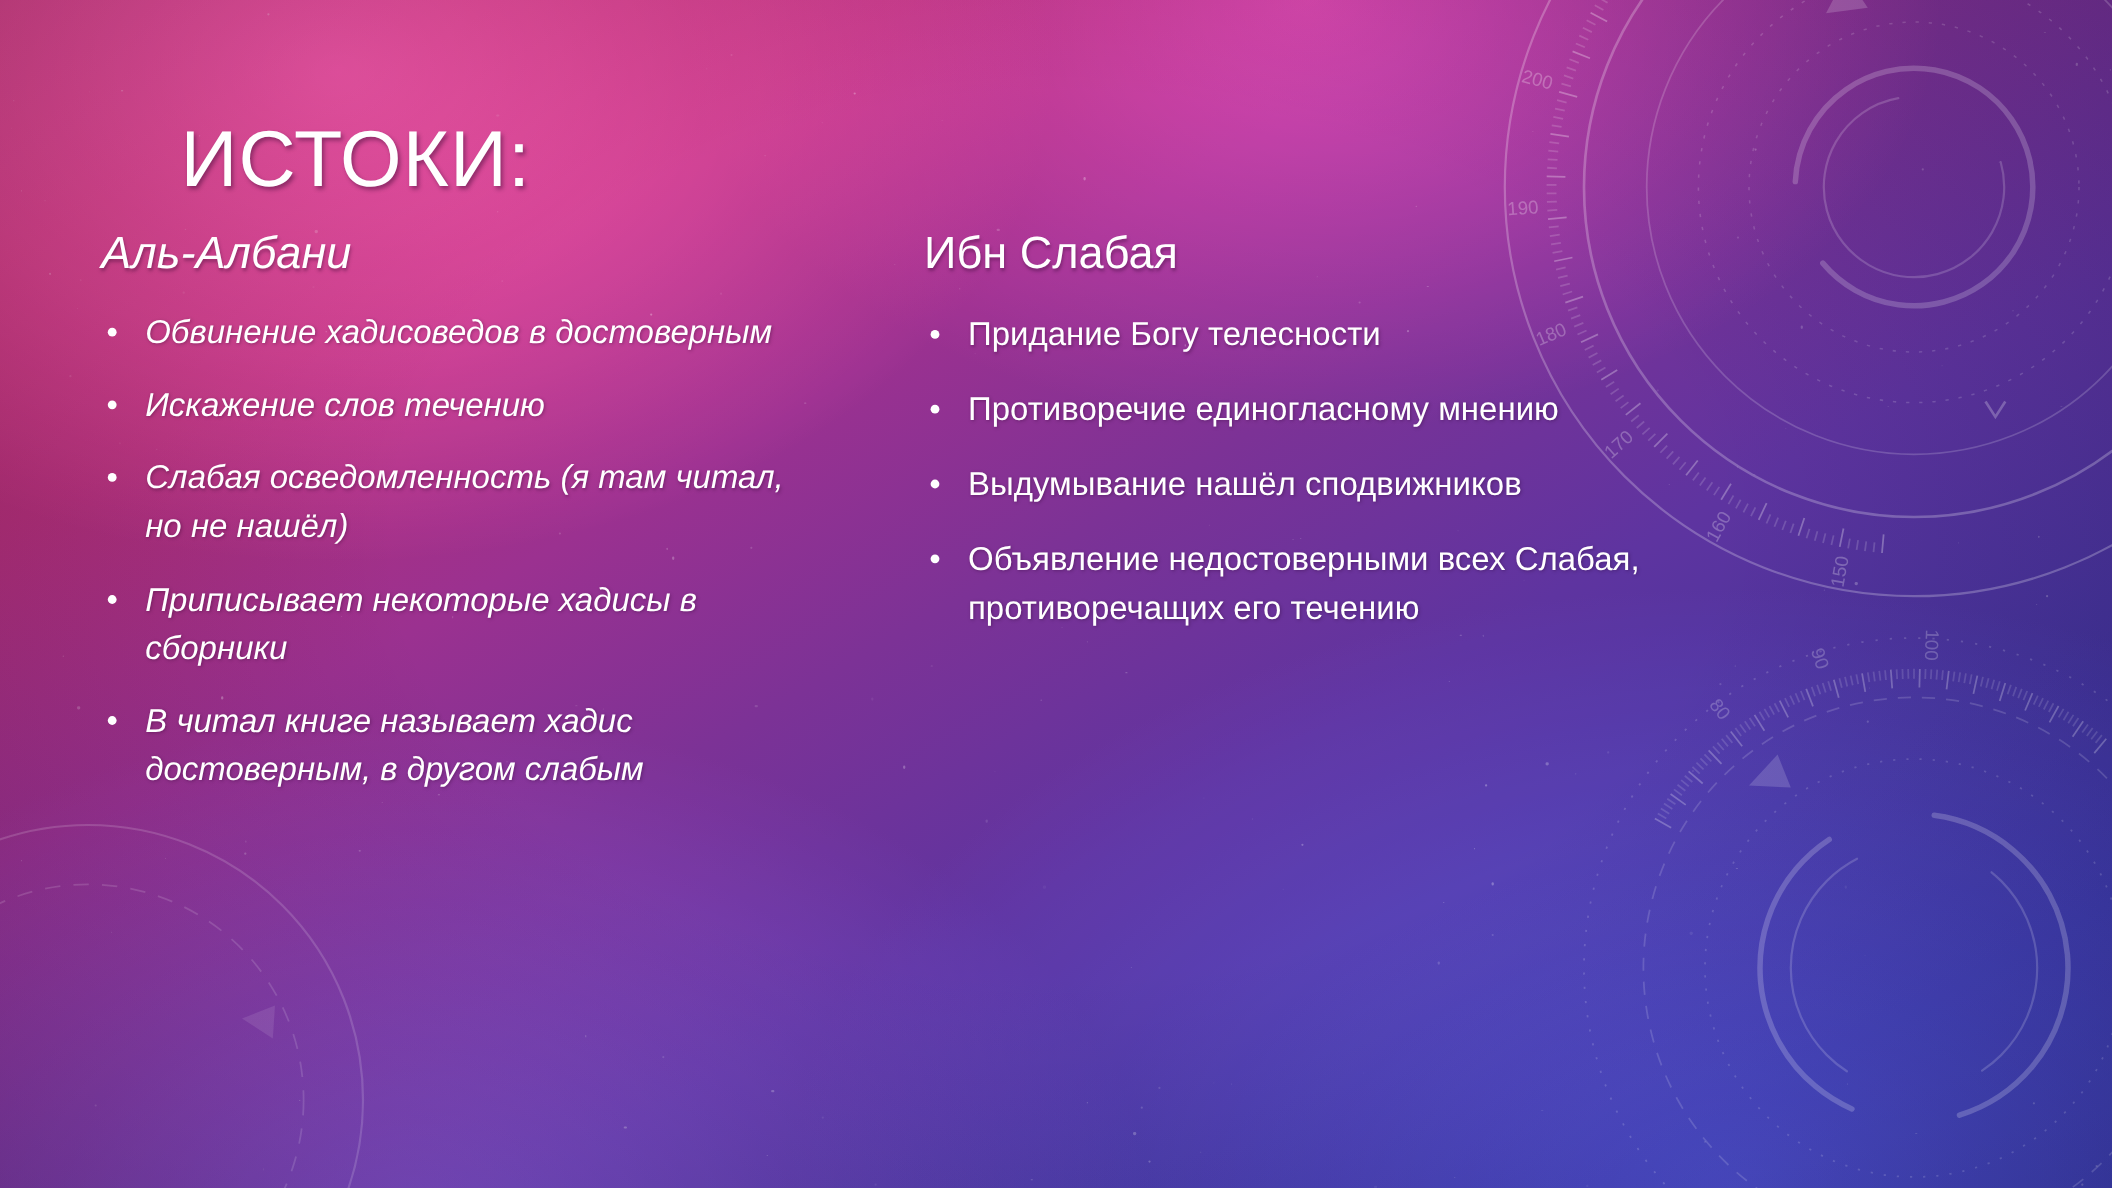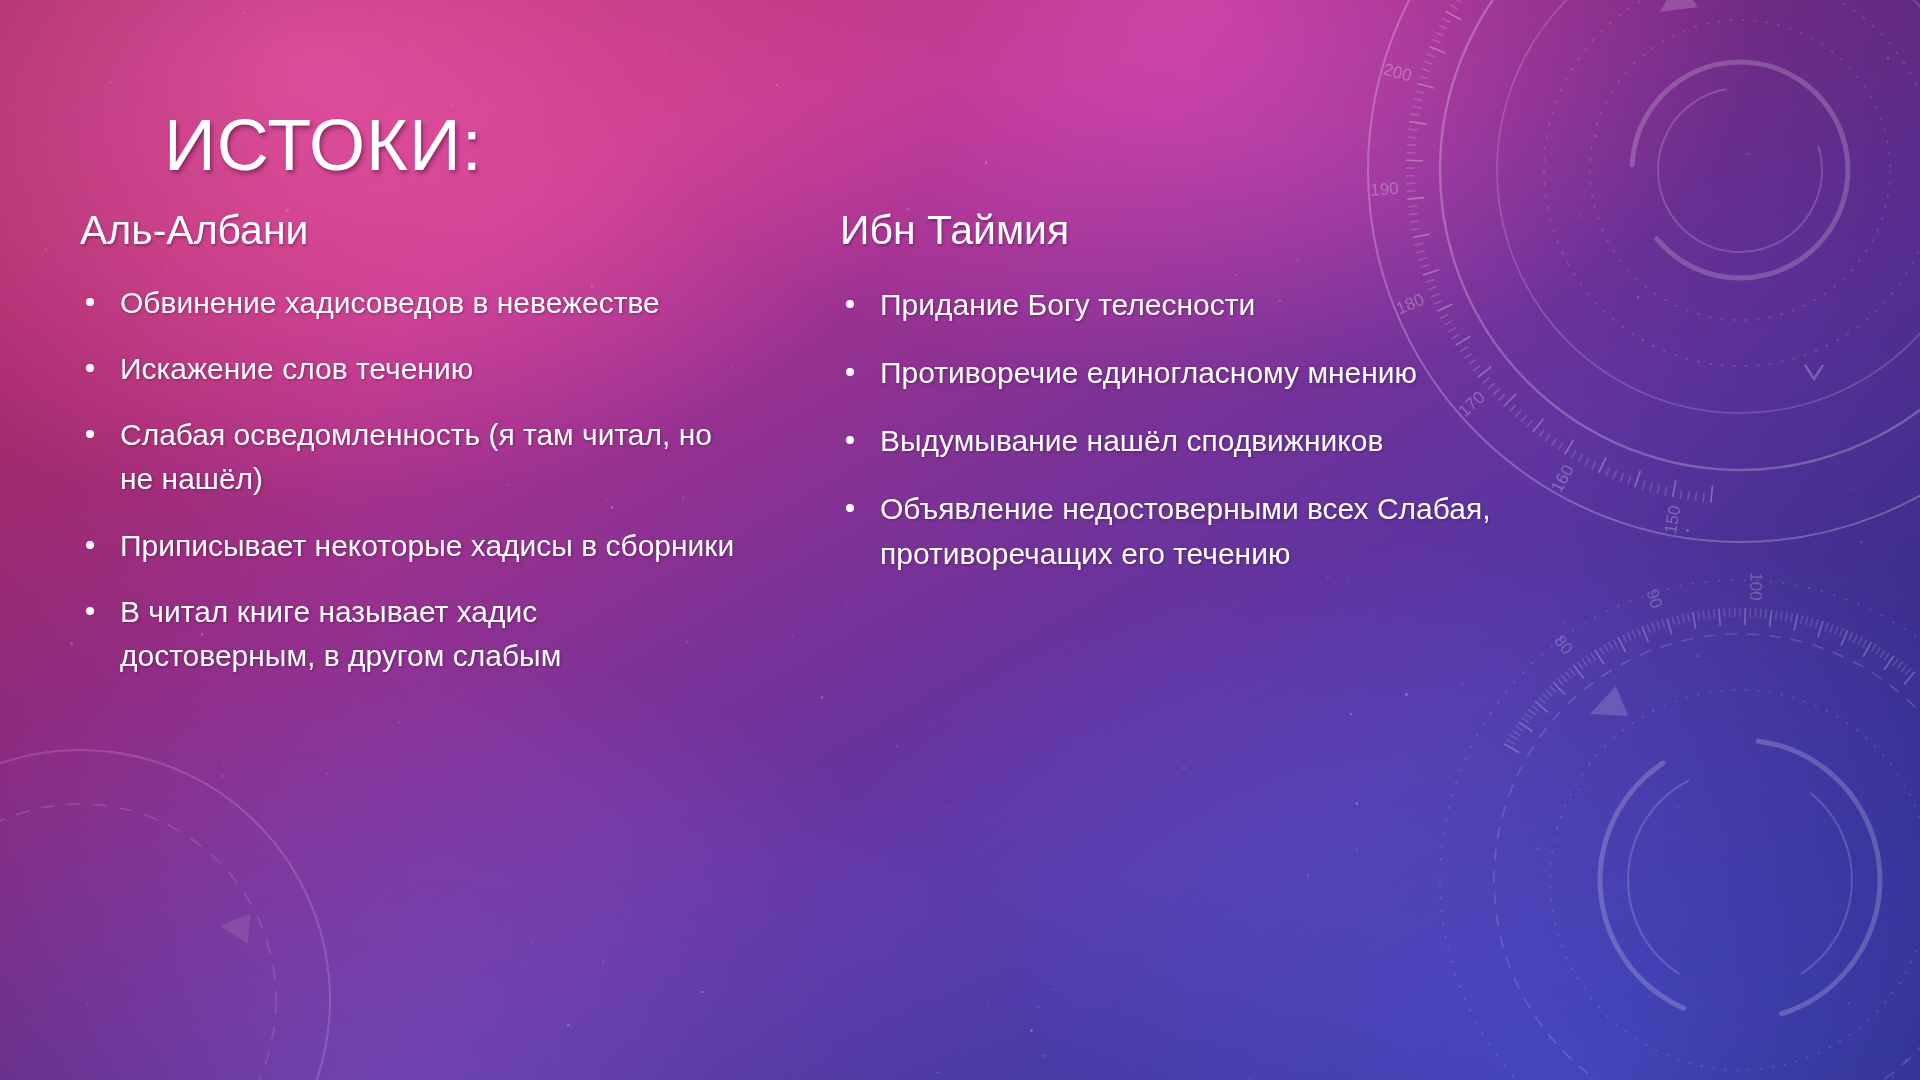--- a/index.html
+++ b/index.html
@@ -101,21 +101,21 @@
     color: #ffffff;
     letter-spacing: 1px;
     text-shadow: 2px 3px 4px rgba(40,0,40,0.42);
     white-space: nowrap;
   }
 
   .column {
     position: absolute;
     top: 206px;
   }
-  #column-left  { left: 80px;  width: 660px; }
+  #column-left  { left: 92px;  width: 660px; font-style: italic; }
   #column-right { left: 840px; width: 660px; }
 
   .column-heading {
     font-size: 41px;
     line-height: 1.2;
     font-weight: 400;
     color: #ffffff;
     margin: 0 0 26px 0;
     text-shadow: 1px 2px 3px rgba(40,0,40,0.35);
   }
@@ -573,21 +573,21 @@
 
   <div id="content">
 
     <h1 id="slide-title">ИСТОКИ:</h1>
 
     <div class="column" id="column-left">
       <h2 class="column-heading">Аль-Албани</h2>
       <ul class="bullet-list">
         <li class="bullet-item">
           <span class="bullet-dot"></span>
-          <span>Обвинение хадисоведов в невежестве</span>
+          <span>Обвинение хадисоведов в достоверным</span>
         </li>
         <li class="bullet-item">
           <span class="bullet-dot"></span>
           <span>Искажение слов течению</span>
         </li>
         <li class="bullet-item">
           <span class="bullet-dot"></span>
           <span>Слабая осведомленность (я там читал, но не нашёл)</span>
         </li>
         <li class="bullet-item">
@@ -595,21 +595,21 @@
           <span>Приписывает некоторые хадисы в сборники</span>
         </li>
         <li class="bullet-item">
           <span class="bullet-dot"></span>
           <span>В читал книге называет хадис достоверным, в другом слабым</span>
         </li>
       </ul>
     </div>
 
     <div class="column" id="column-right">
-      <h2 class="column-heading">Ибн Таймия</h2>
+      <h2 class="column-heading">Ибн Слабая</h2>
       <ul class="bullet-list">
         <li class="bullet-item">
           <span class="bullet-dot"></span>
           <span>Придание Богу телесности</span>
         </li>
         <li class="bullet-item">
           <span class="bullet-dot"></span>
           <span>Противоречие единогласному мнению</span>
         </li>
         <li class="bullet-item">

